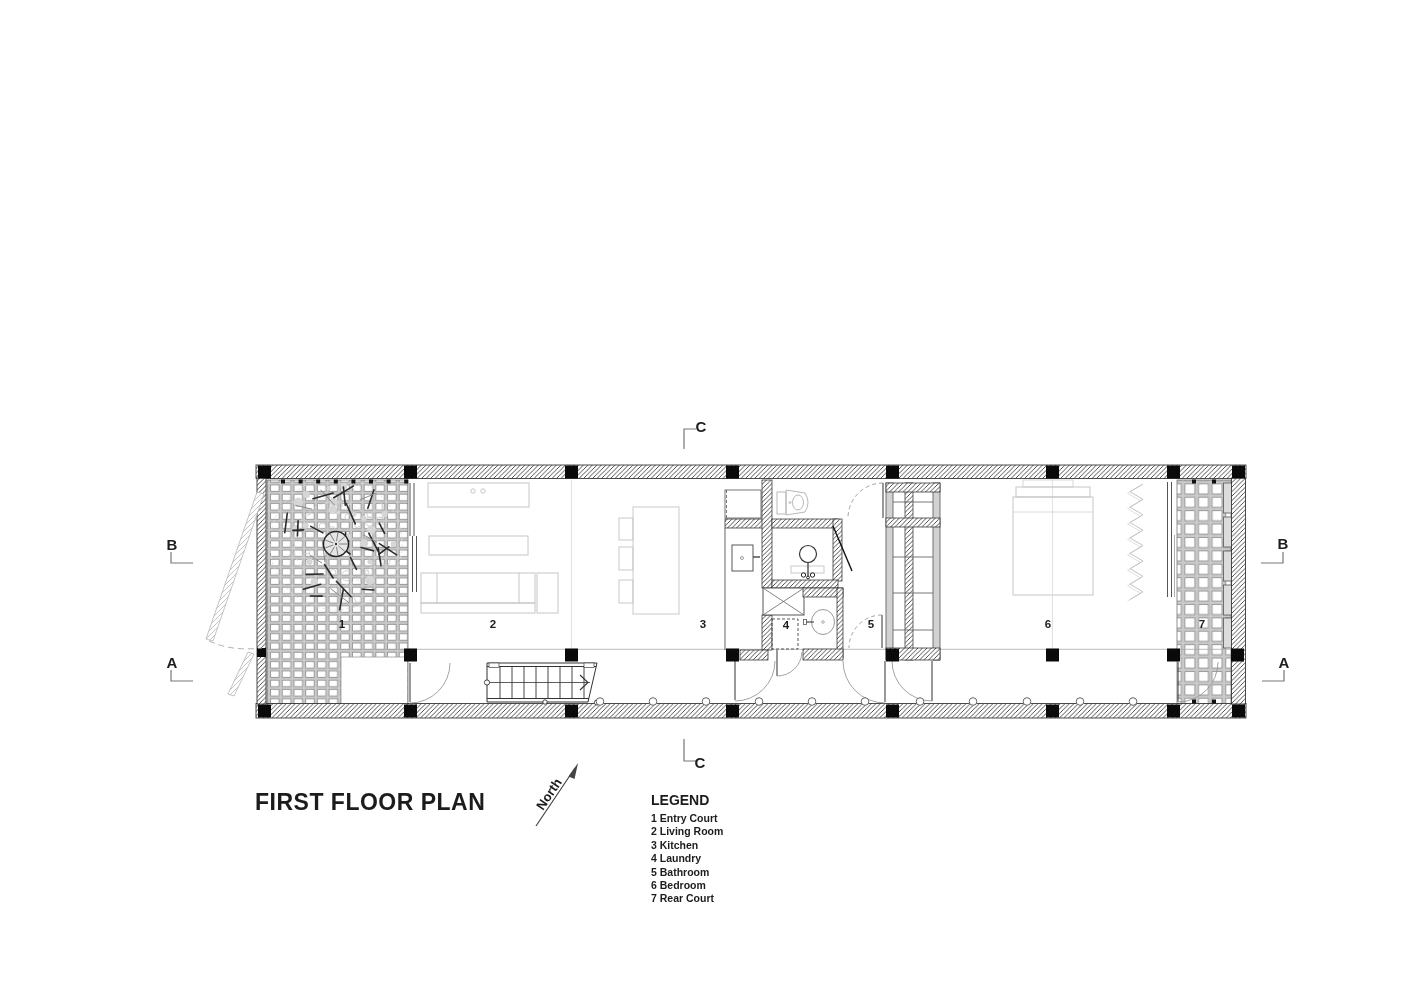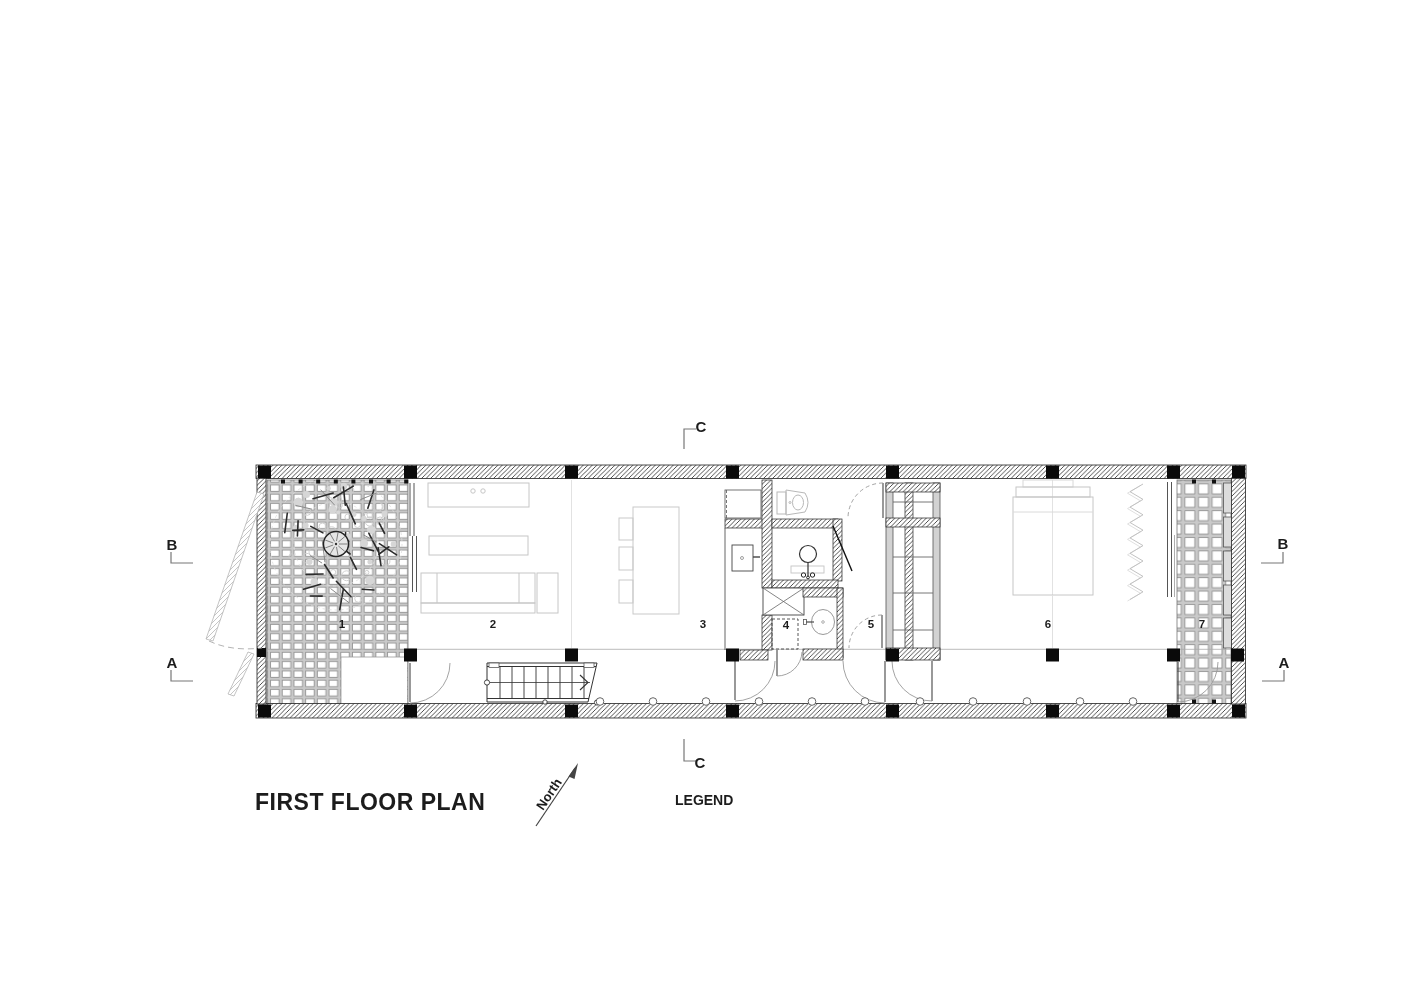--- a/index.html
+++ b/index.html
@@ -1,21 +1,21 @@
 <!DOCTYPE html>
 <html><head>
 <meta charset="utf-8">
 <style>
   html,body{margin:0;padding:0;background:#ffffff;}
   body{width:1415px;height:1000px;position:relative;overflow:hidden;
        font-family:"Liberation Sans", sans-serif;color:#1c1c1c;}
   #plan-svg{position:absolute;left:0;top:0;}
   .txt{position:absolute;white-space:nowrap;}
   #page-title{left:255px;top:789px;font-size:23px;font-weight:bold;letter-spacing:.5px;}
-  #legend{left:675px;top:792px;}
+  #legend{left:651px;top:792px;}
   #legend-heading{font-size:14px;font-weight:bold;margin:0 0 4px 0;}
   .legend-item{font-size:10.5px;font-weight:bold;line-height:13.4px;}
   .room-num{position:absolute;font-size:11.5px;font-weight:bold;transform:translate(-50%,-50%);}
   .section-letter{position:absolute;font-size:15px;font-weight:bold;transform:translate(-50%,-50%);}
   #north-label{left:549px;top:794px;font-size:13px;font-weight:600;
                transform:translate(-50%,-50%) rotate(-56deg);}
 </style>
 </head>
 <body>
 
@@ -387,20 +387,29 @@
     <line x1="536" y1="826" x2="575" y2="768" stroke="#444" stroke-width="1.2"></line>
     <polygon points="578,763 568.5,776.5 574.5,779" fill="#444"></polygon>
   </g>
 </svg>
 
 <div class="txt" id="page-title">FIRST FLOOR PLAN</div>
 <div class="txt" id="north-label">North</div>
 
 <div class="txt" id="legend">
   <div id="legend-heading">LEGEND</div>
+  <div id="legend-items">
+      <div class="legend-item">1 Entry Court</div>
+      <div class="legend-item">2 Living Room</div>
+      <div class="legend-item">3 Kitchen</div>
+      <div class="legend-item">4 Laundry</div>
+      <div class="legend-item">5 Bathroom</div>
+      <div class="legend-item">6 Bedroom</div>
+      <div class="legend-item">7 Rear Court</div>
+    </div>
 </div>
 
 <div class="section-letter" style="left:701px;top:426px">C</div>
 <div class="section-letter" style="left:700px;top:762px">C</div>
 <div class="section-letter" style="left:172px;top:544px">B</div>
 <div class="section-letter" style="left:172px;top:662px">A</div>
 <div class="section-letter" style="left:1283px;top:543px">B</div>
 <div class="section-letter" style="left:1284px;top:662px">A</div>
 
 <div id="room-labels">

